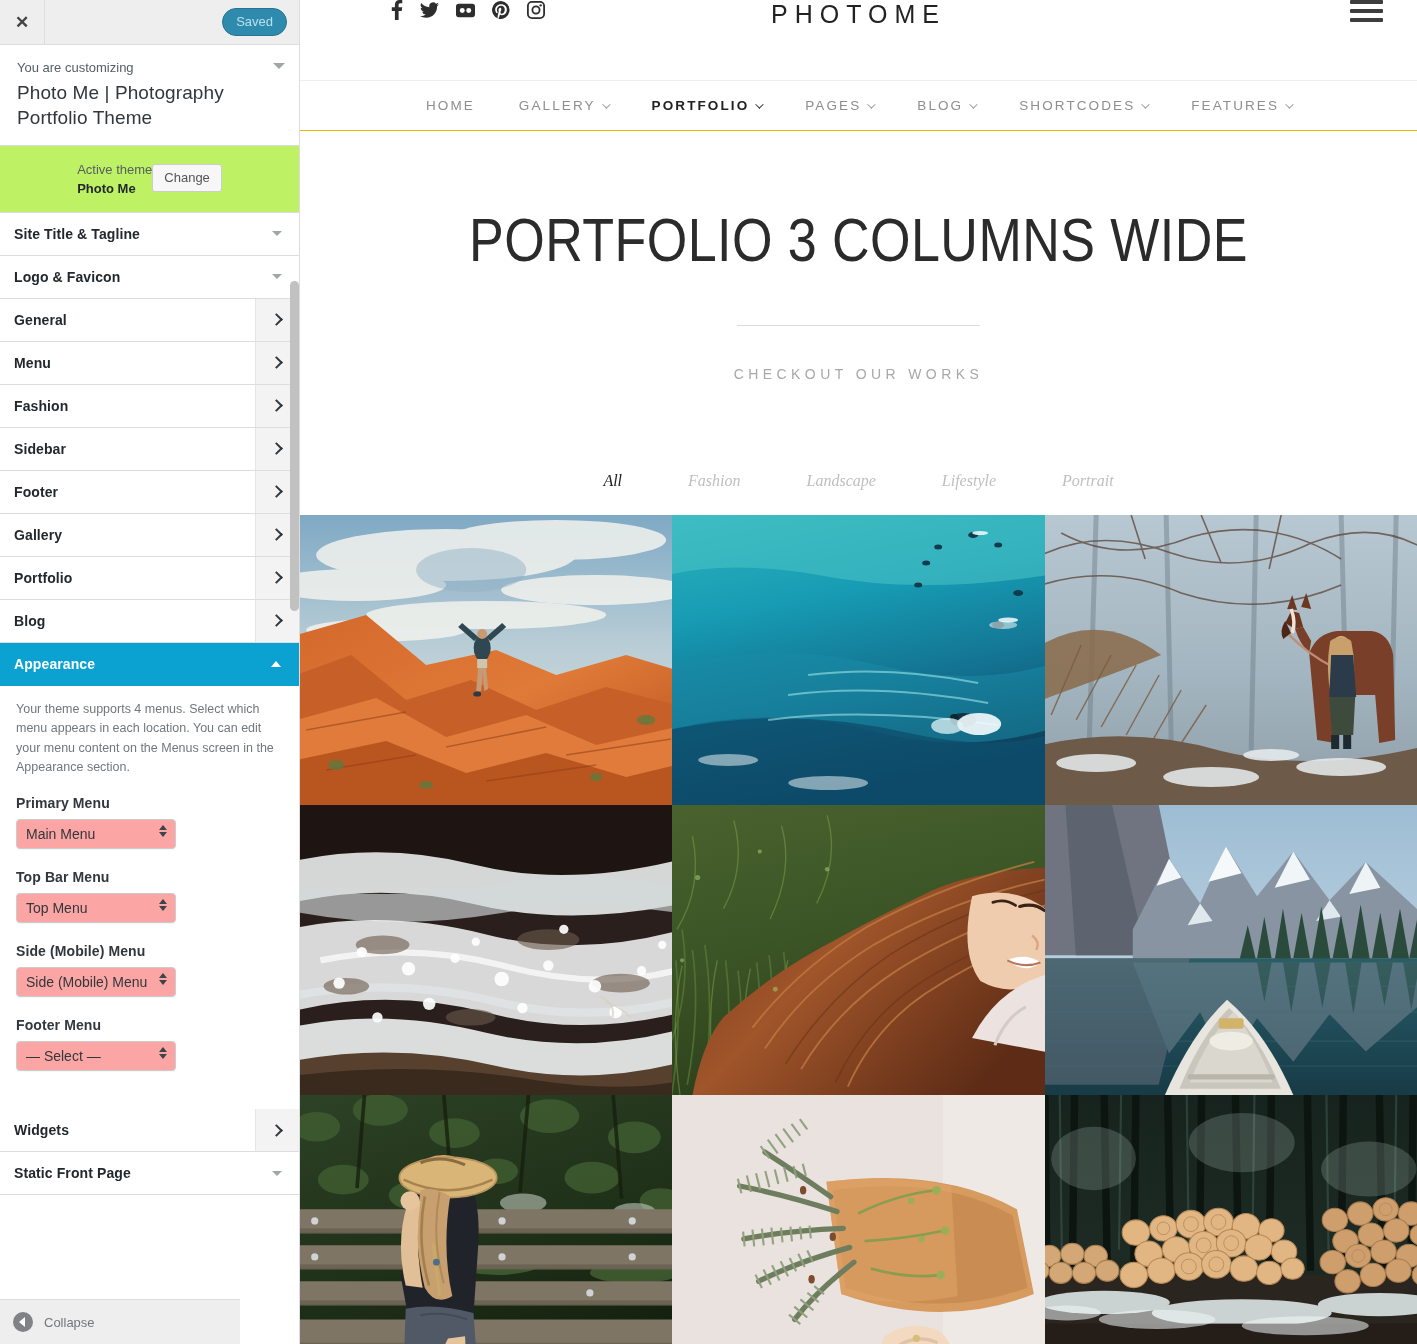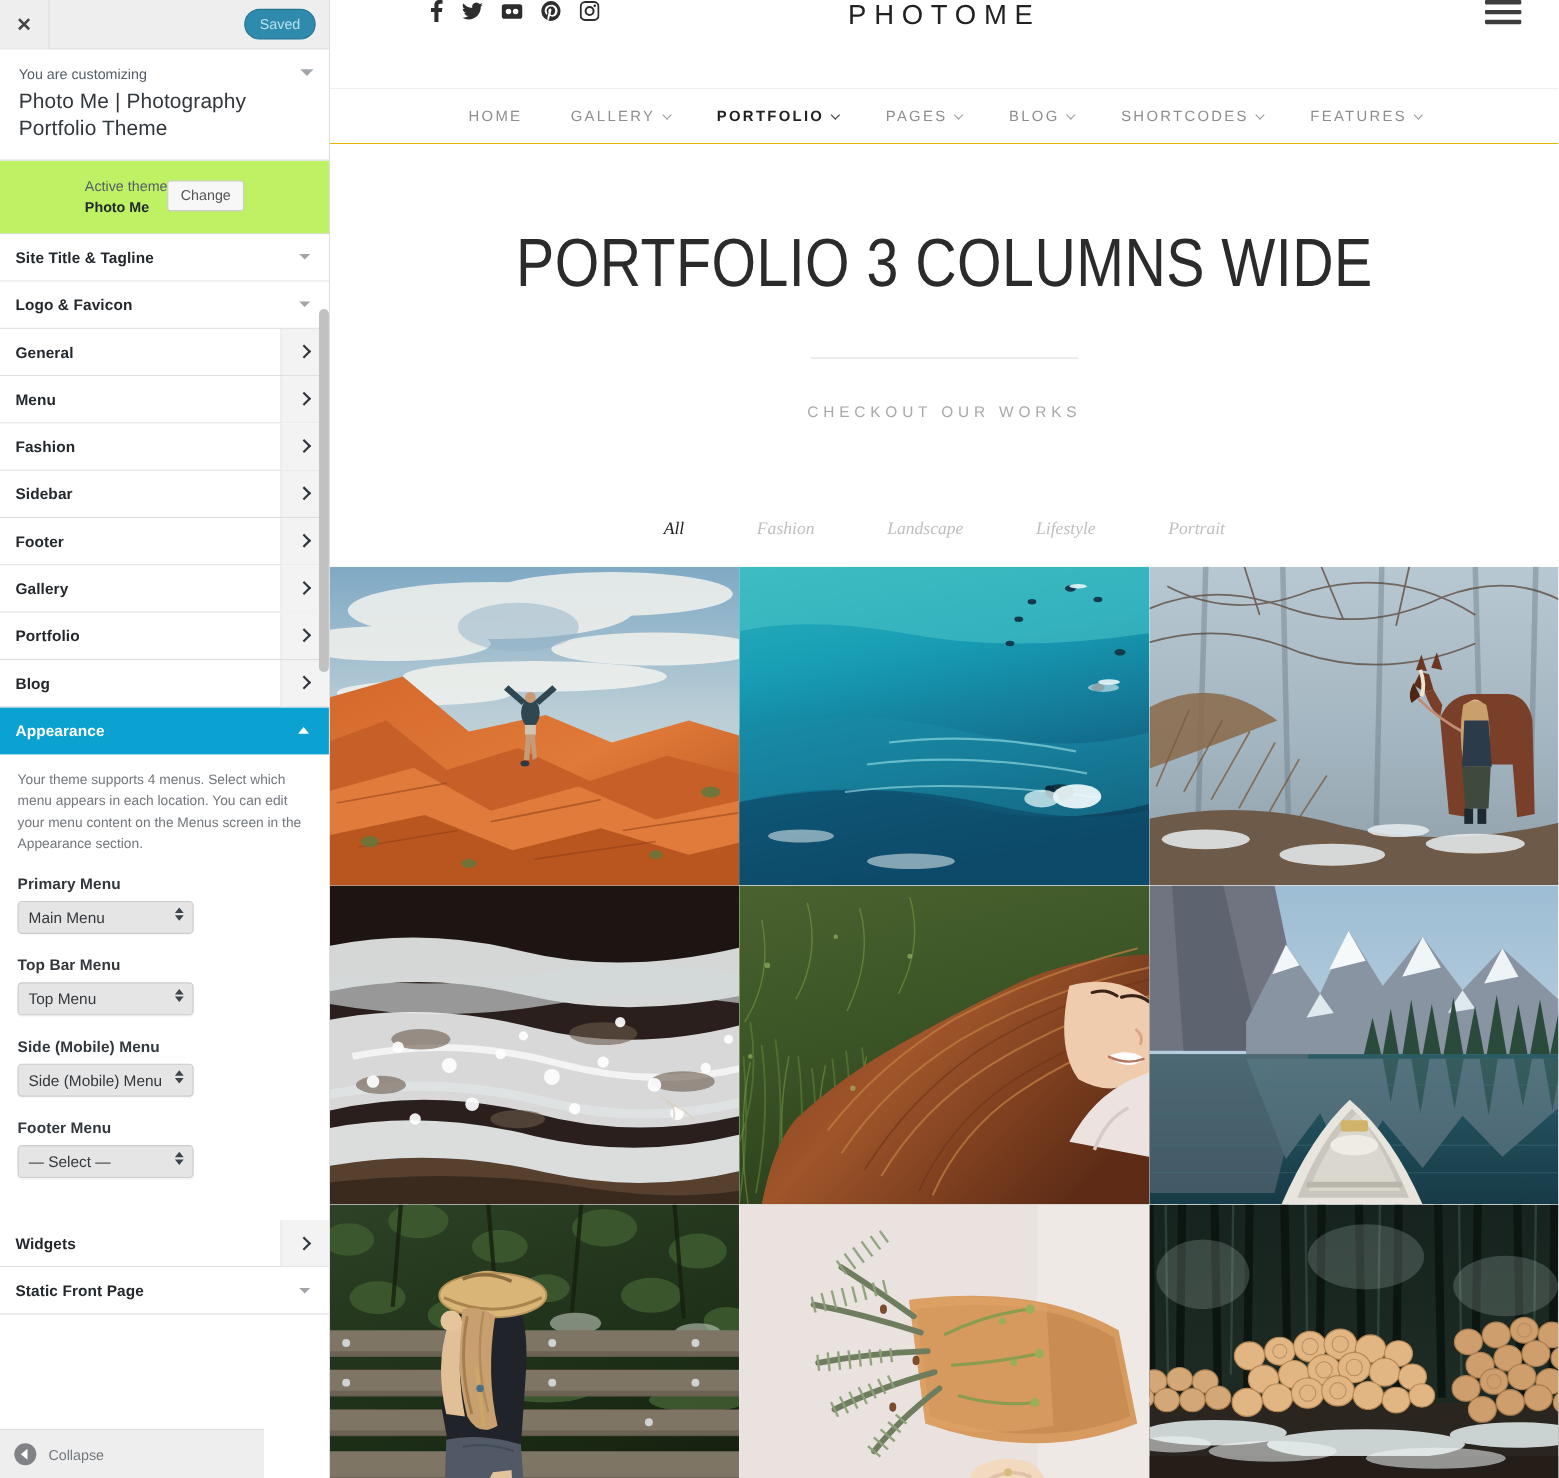--- a/index.html
+++ b/index.html
@@ -109,21 +109,21 @@
   .cz-desc {
     font-size: 12.5px; color: #72777c; line-height: 1.55; margin-bottom: 18px;
   }
   .cz-field { margin-bottom: 20px; }
   .cz-field-label {
     display: block; font-size: 14px; font-weight: bold;
     color: #32373c; margin-bottom: 8px; letter-spacing: .1px;
   }
   .cz-select-wrap { position: relative; width: 160px; }
   .cz-select {
-    width: 160px; height: 30px; background: #e5e5e5;
+    width: 160px; height: 30px; background: #fca5a5;
     border: 1px solid #ccc; border-radius: 4px;
     font-size: 14px; color: #32373c; padding: 0 26px 0 9px;
     font-family: "Liberation Sans", sans-serif;
     appearance: none; -webkit-appearance: none; cursor: pointer;
     box-shadow: 0 1px 1px rgba(0,0,0,.04);
   }
   .cz-spin {
     position: absolute; right: 9px; top: 6px; pointer-events: none;
     display: flex; flex-direction: column; gap: 2px; align-items: center;
   }

